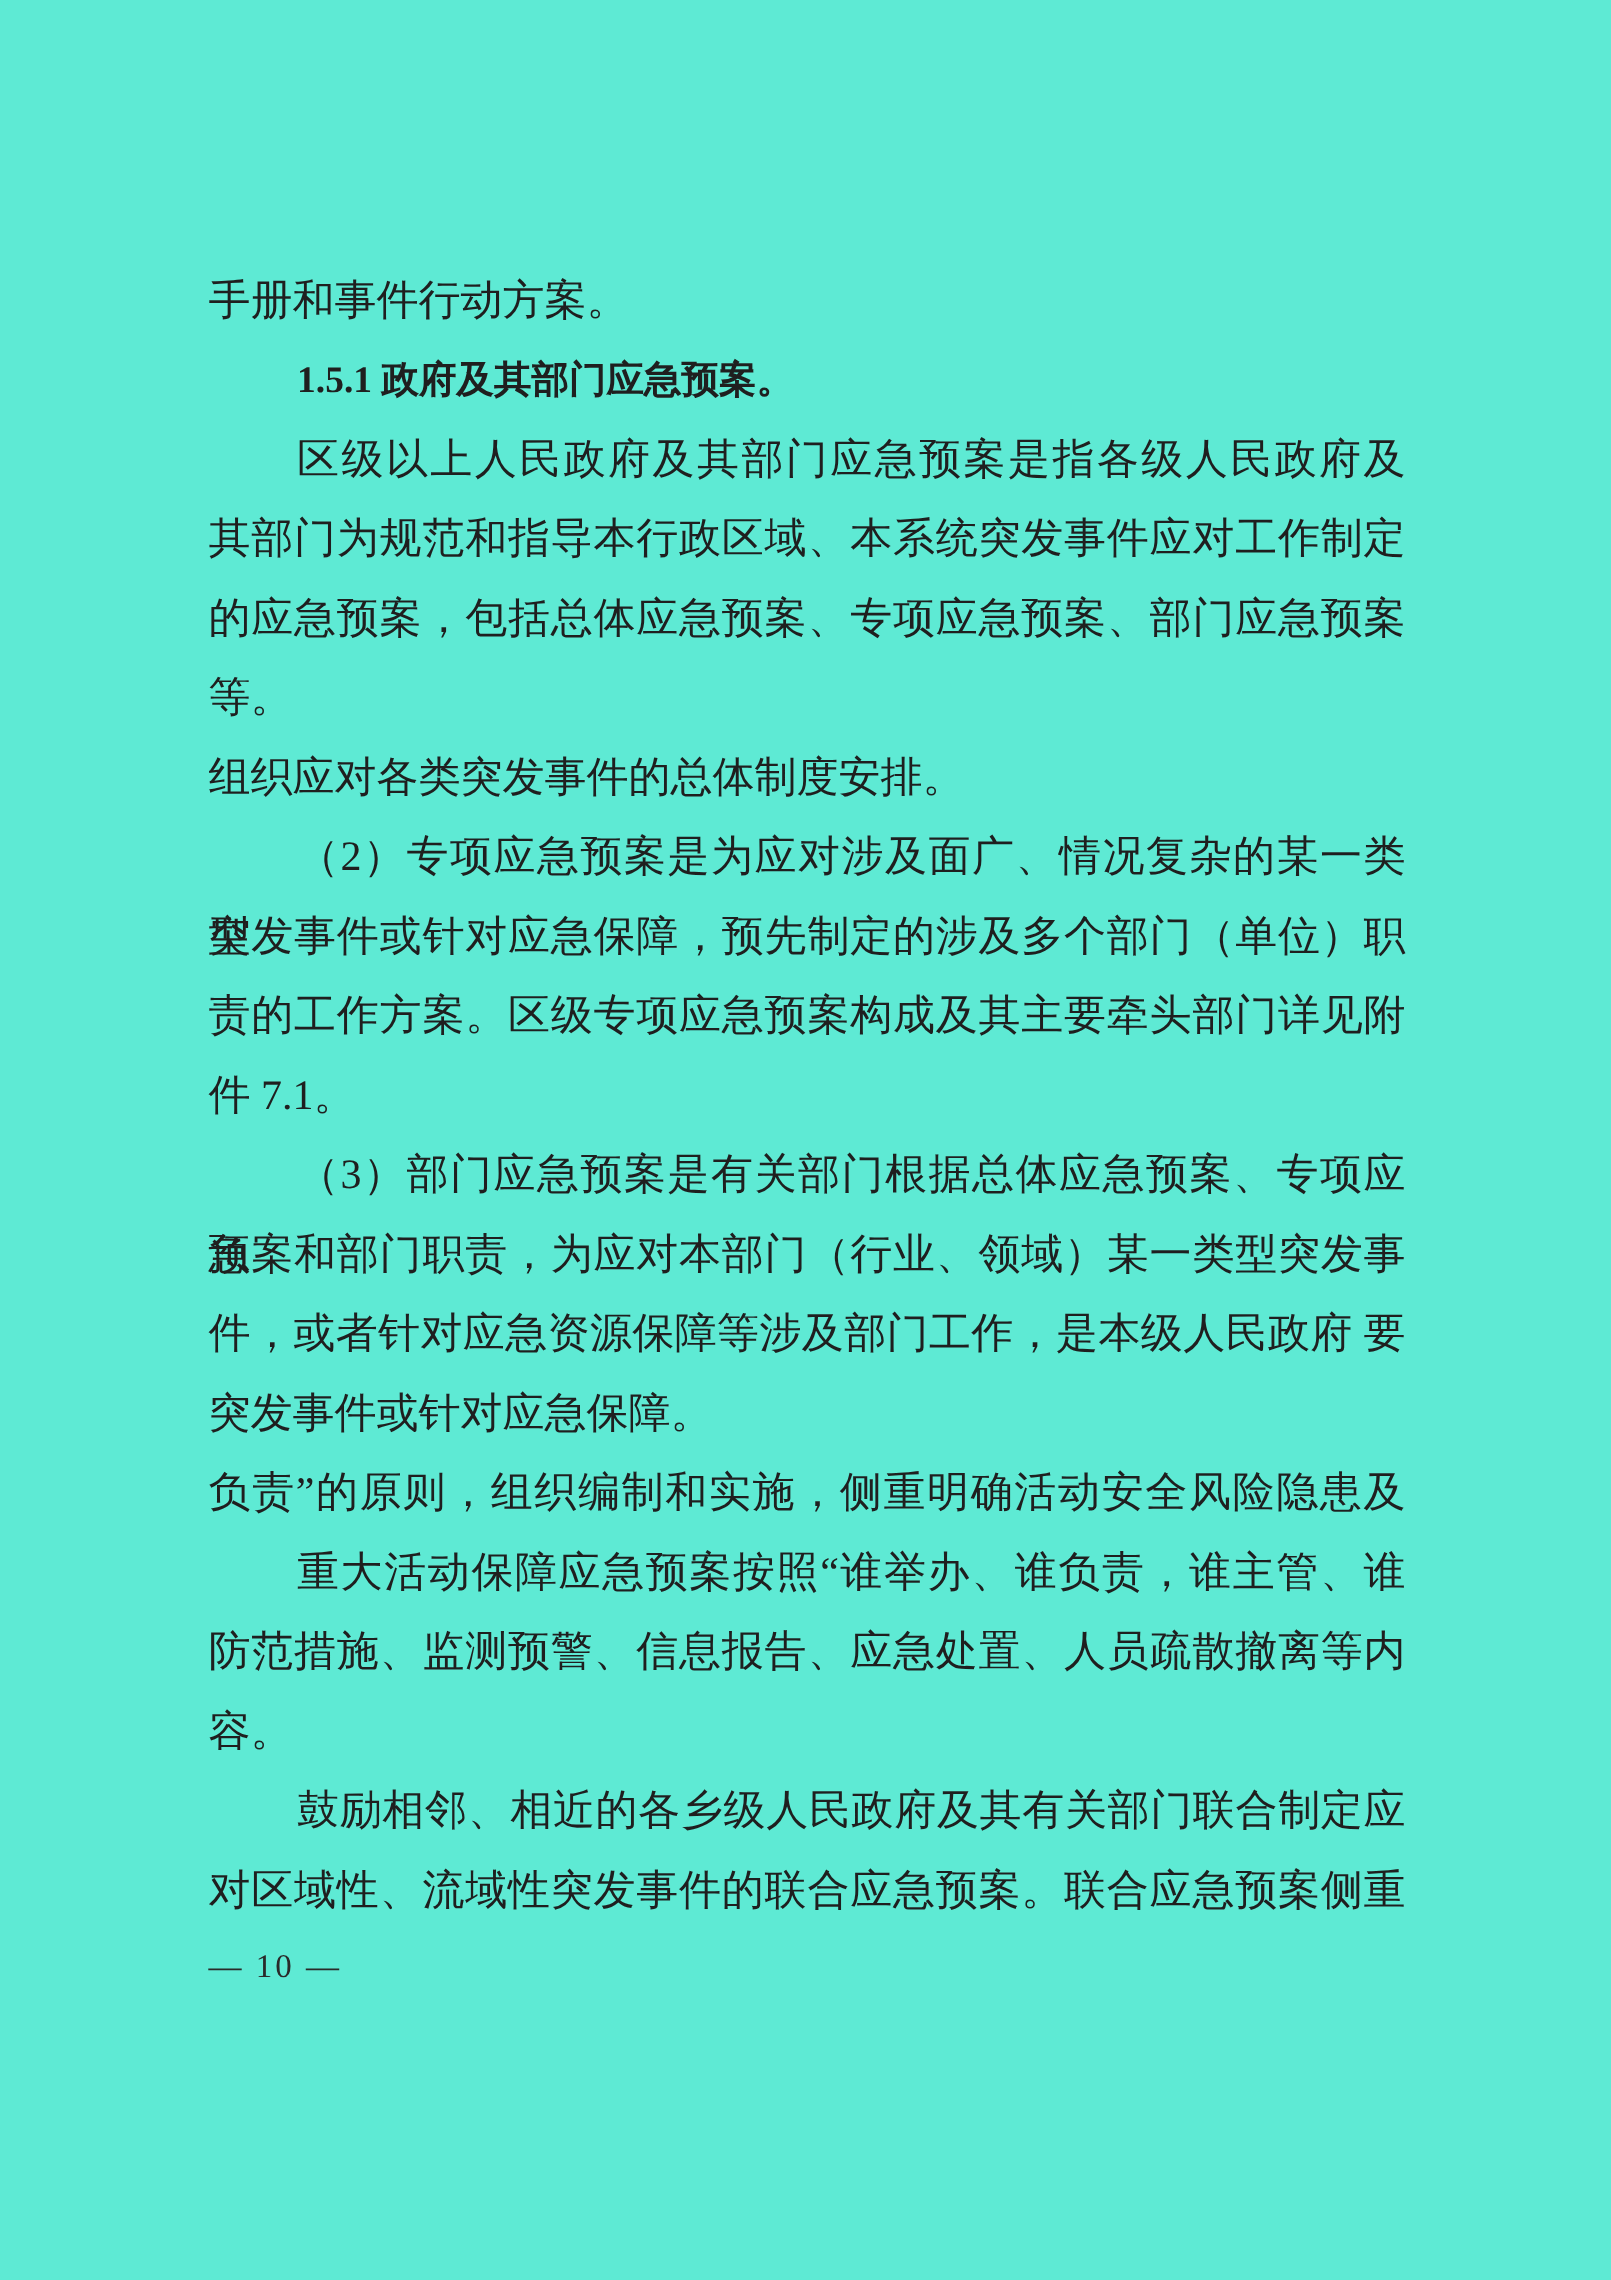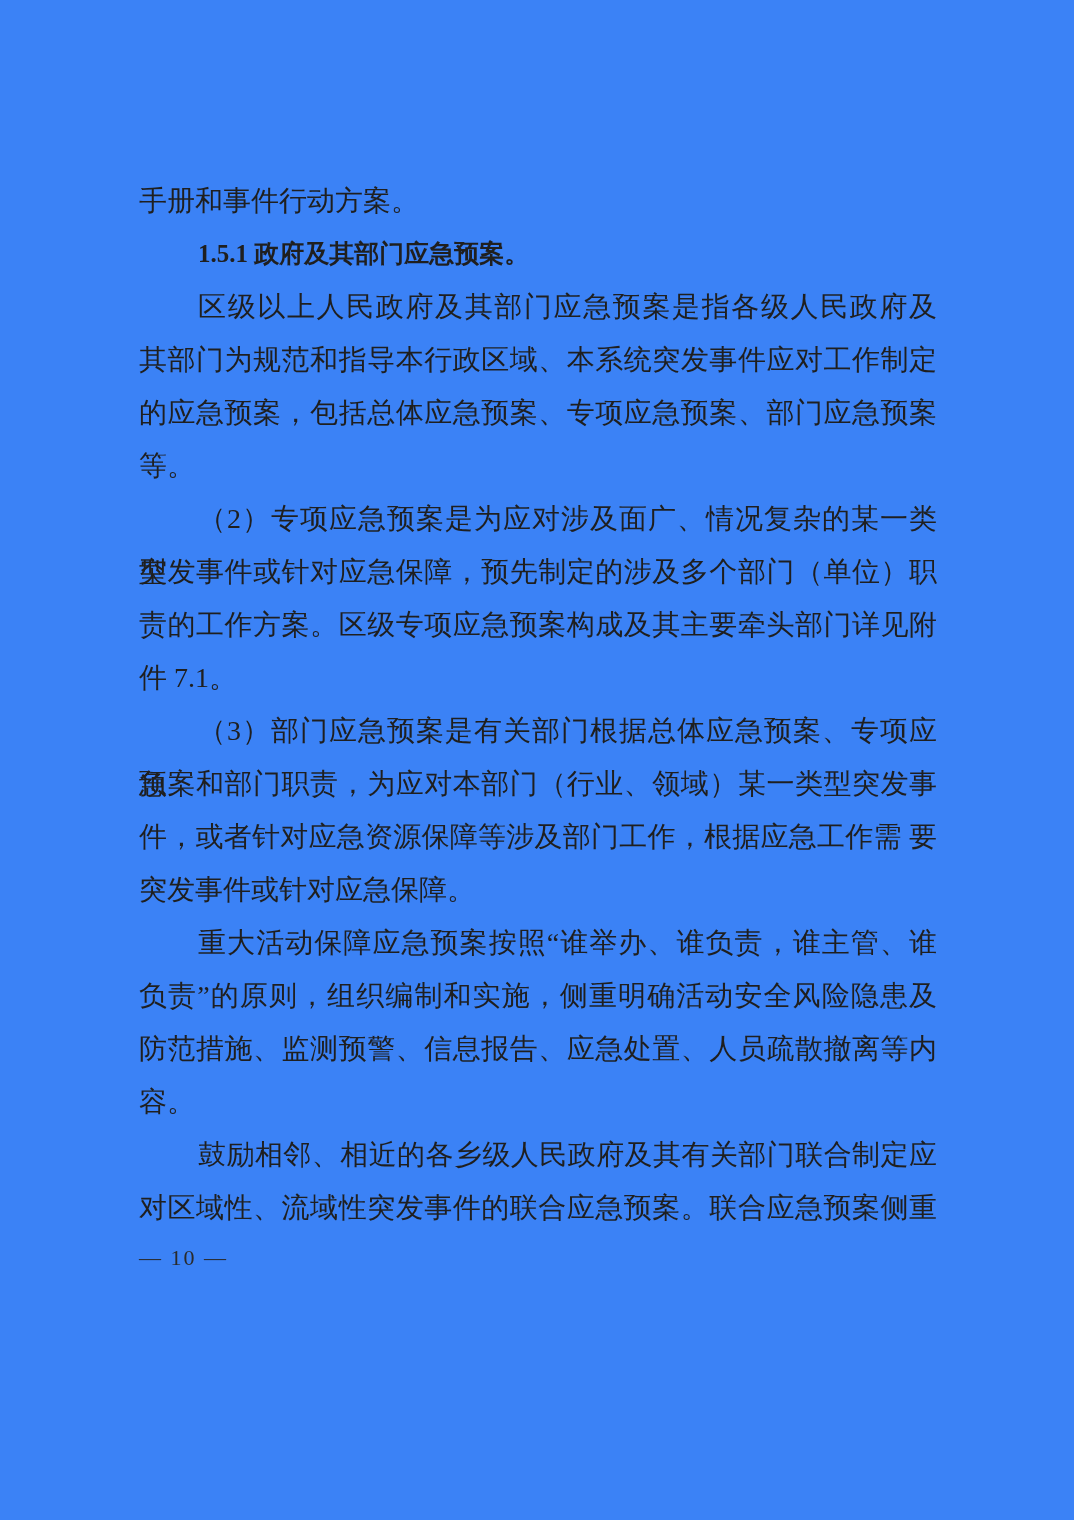--- a/index.html
+++ b/index.html
@@ -13,21 +13,21 @@
     color: #1f1f1f;
     font-family: "Liberation Serif", "DejaVu Serif", serif;
     position: relative;
     overflow: hidden;
   }
   .page {
     position: absolute;
     left: 0; top: 0;
     width: 1074px;
     height: 1520px;
-    background: #3b82f6;
+    background: #5eead4;
   }
   .doc {
     position: absolute;
     left: 139px;
     top: 174px;
     width: 798px;
   }
   .line {
     height: 53px;
     line-height: 53px;
@@ -62,29 +62,30 @@
 <body>
 
 <div class="page">
   <div class="doc">
     <div class="line">手册和事件行动方案。</div>
     <div class="line heading ind">1.5.1 政府及其部门应急预案。</div>
     <div class="line ind jst">区级以上人民政府及其部门应急预案是指各级人民政府及</div>
     <div class="line jst">其部门为规范和指导本行政区域、本系统突发事件应对工作制定</div>
     <div class="line jst">的应急预案，包括总体应急预案、专项应急预案、部门应急预案</div>
     <div class="line">等。</div>
+    <div class="line">组织应对各类突发事件的总体制度安排。</div>
     <div class="line ind jst">（2）专项应急预案是为应对涉及面广、情况复杂的某一类型</div>
     <div class="line jst">突发事件或针对应急保障，预先制定的涉及多个部门（单位）职</div>
     <div class="line jst">责的工作方案。区级专项应急预案构成及其主要牵头部门详见附</div>
     <div class="line">件 7.1。</div>
     <div class="line ind jst">（3）部门应急预案是有关部门根据总体应急预案、专项应急</div>
     <div class="line jst">预案和部门职责，为应对本部门（行业、领域）某一类型突发事</div>
-    <div class="line jst">件，或者针对应急资源保障等涉及部门工作，根据应急工作需 要</div>
+    <div class="line jst">件，或者针对应急资源保障等涉及部门工作，是本级人民政府 要</div>
     <div class="line">突发事件或针对应急保障。</div>
+    <div class="line jst">负责”的原则，组织编制和实施，侧重明确活动安全风险隐患及</div>
     <div class="line ind jst">重大活动保障应急预案按照“谁举办、谁负责，谁主管、谁</div>
-    <div class="line jst">负责”的原则，组织编制和实施，侧重明确活动安全风险隐患及</div>
     <div class="line jst">防范措施、监测预警、信息报告、应急处置、人员疏散撤离等内</div>
     <div class="line">容。</div>
     <div class="line ind jst">鼓励相邻、相近的各乡级人民政府及其有关部门联合制定应</div>
     <div class="line jst">对区域性、流域性突发事件的联合应急预案。联合应急预案侧重</div>
     <div class="footer">— 10 —</div>
   </div>
 </div>
 
 </body></html>

